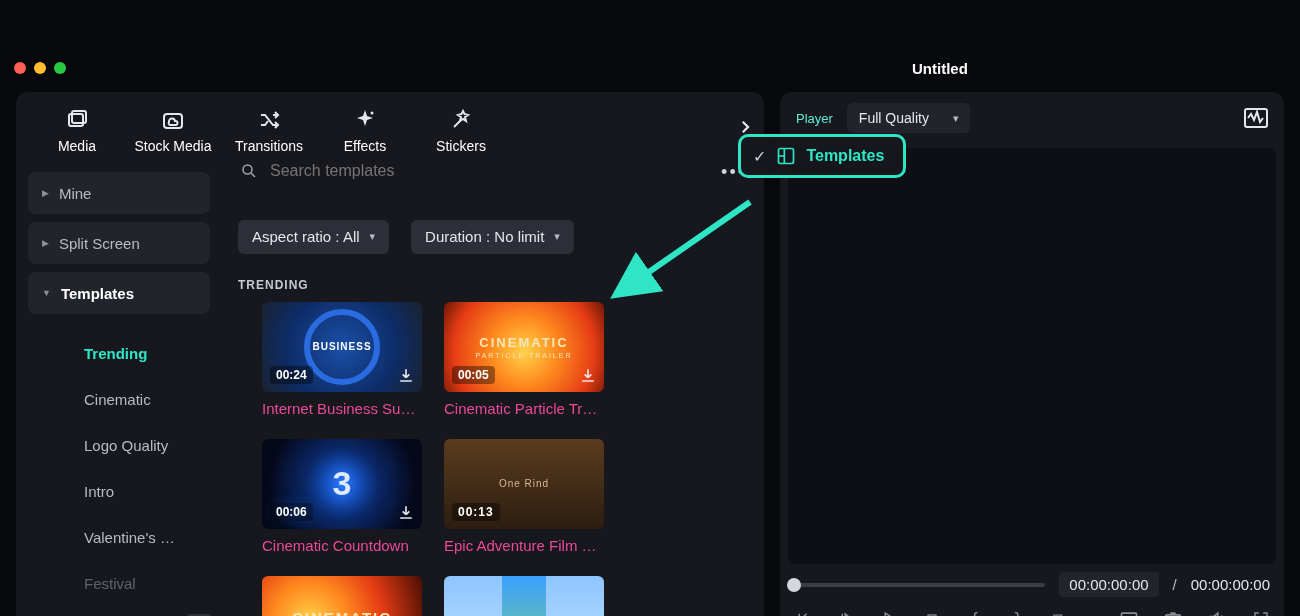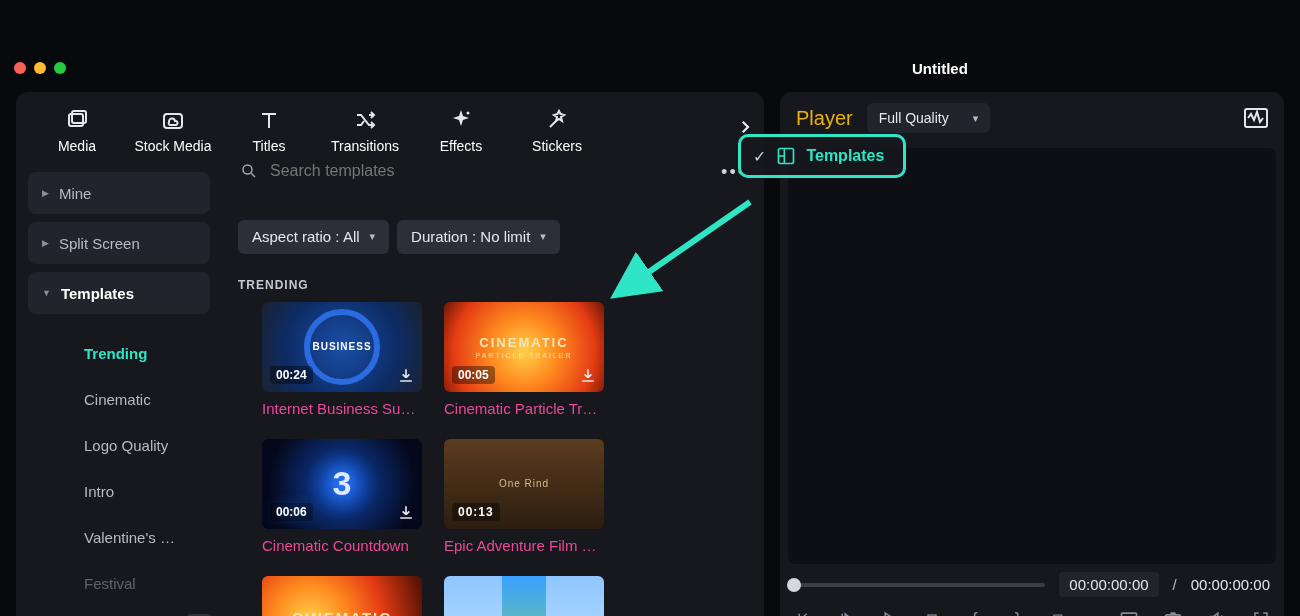--- a/index.html
+++ b/index.html
@@ -37,21 +37,21 @@
 .collapse-badge { position: absolute; bottom: 10px; right: 10px; width: 26px; height: 24px; background: #2e323b; border-radius: 5px; display: flex; align-items: center; justify-content: center; cursor: pointer; color: #b7bbc3; }
 
 
 .content { flex: 1; display: flex; flex-direction: column; padding: 0 12px 12px 12px; overflow: hidden; position: relative; }
 .searchbar { height: 52px; display: flex; align-items: flex-start; gap: 24px; padding: 0 6px; }
 .search-wrap { flex: 1; display: flex; align-items: center; gap: 12px; color: #a0a4ad; font-size: 16px; }
 .search-wrap .si { width: 18px; height: 18px; }
 .search-input { background: transparent; border: none; outline: none; color: #e4e6eb; font-size: 16px; flex: 1; }
 .more-dots { color: #cfd2d8; font-size: 18px; letter-spacing: 2px; cursor: pointer; }
 
-.filters { display: flex; gap: 8px; padding: 10px 4px; }
+.filters { display: flex; gap: 22px; padding: 10px 4px; }
 .filter { height: 34px; background: #2c2f38; border-radius: 6px; padding: 0 14px; display: flex; align-items: center; gap: 10px; font-size: 15px; color: #e4e6eb; cursor: pointer; }
 .filter .chev { font-size: 11px; color: #b7bbc3; }
 
 .section-label { font-size: 12px; letter-spacing: 1px; color: #c6c9cf; font-weight: 700; padding: 14px 4px 10px 4px; }
 
 .grid { display: flex; flex-wrap: wrap; gap: 22px; padding: 0 4px; overflow-y: auto; margin-left: 24px; }
 .card { width: 160px; }
 .thumb { width: 160px; height: 90px; border-radius: 6px; background: #2b2e36; position: relative; overflow: hidden; }
 .thumb .dur { position: absolute; left: 8px; bottom: 8px; background: rgba(0,0,0,0.38); padding: 2px 6px; border-radius: 4px; font-size: 12px; font-weight: 600; color: #fff; }
 .thumb .dl { position: absolute; right: 6px; bottom: 6px; width: 20px; height: 20px; color: #e4e6eb; }
@@ -66,21 +66,21 @@
 .t-count { background: radial-gradient(circle at 50% 50%, #1b6dff 0%, #0a2766 40%, #05081a 80%); display:flex; align-items:center; justify-content:center; color:#dfeaff; font-size:34px; font-weight:800; text-shadow:0 0 18px #4a8bff; }
 .t-epic { background: linear-gradient(180deg, #5b3c1f 0%, #2c1d10 100%); display:flex; align-items:center; justify-content:center; color:#d8b98e; font-size:10px; letter-spacing:1px; }
 .t-fire2 { background: radial-gradient(circle at 30% 50%, #ffd24a 0%, #ff8b1f 30%, #e53c14 60%, #4a0e03 100%); display:flex; flex-direction:column; align-items:center; justify-content:center; }
 .t-fire2 .w1 { font-size:15px; font-weight:800; letter-spacing:2px; color:#f6e6b8; }
 .t-fire2 .w2 { font-size:7px; letter-spacing:2px; color:#f6e6b8; }
 .t-sky { background: linear-gradient(180deg, #8fc6ff 0%, #b9e0ff 100%); display:flex; align-items:center; justify-content:center; }
 .t-sky .inner { width: 44px; height: 90px; background: linear-gradient(180deg, #3aa0ff,#7fd088); }
 
 
 .player-top { height: 52px; display: flex; align-items: center; padding: 0 16px; gap: 14px; }
-.player-label { font-size: 20px; color: #eab308; }
+.player-label { font-size: 13px; color: #5eead4; }
 .quality { height: 30px; background: #22242c; border-radius: 6px; padding: 0 12px; display: flex; align-items: center; gap: 24px; font-size: 14px; color: #e4e6eb; cursor: pointer; }
 .player-top .spacer { flex: 1; }
 .wave-icon { width: 24px; height: 20px; color: #e4e6eb; cursor: pointer; }
 .player-stage { flex: 1; background: #0e0f14; margin: 4px 8px 0 8px; border-radius: 6px; }
 .player-controls { height: 84px; padding: 8px 14px 10px 14px; display:flex; flex-direction:column; gap:12px; }
 .pc-row1 { display:flex; align-items:center; gap:14px; }
 .scrub { flex:1; height: 4px; background: #3a3e47; border-radius: 3px; position:relative; }
 .scrub .dot { position:absolute; left:0; top:50%; transform:translate(-50%,-50%); width:14px; height:14px; border-radius:50%; background:#d5d7dc; }
 .timecode { background:#22242c; border-radius:4px; padding:4px 10px; font-size:15px; color:#e4e6eb; font-variant-numeric: tabular-nums; }
 .tc-sep { color:#b7bbc3; font-size:15px; }
@@ -121,26 +121,20 @@
             <rect x="7" y="3" width="14" height="12" rx="2"></rect>
           </svg>
         <span>Media</span>
       </div>
       <div class="top-tab">
         <svg class="icon" viewBox="0 0 24 24" fill="none" stroke="currentColor" stroke-width="2">
             <rect x="3" y="6" width="18" height="14" rx="3"></rect>
             <path d="M8 14a3 3 0 0 1 6-1 2 2 0 1 1 1 4H9a2 2 0 0 1-1-3z"></path>
           </svg>
         <span>Stock Media</span>
-      </div>
-      <div class="top-tab">
-        <svg class="icon" viewBox="0 0 24 24" fill="none" stroke="currentColor" stroke-width="2">
-            <path d="M5 6h14M12 6v14"></path>
-          </svg>
-        <span>Titles</span>
       </div>
       <div class="top-tab">
         <svg class="icon" viewBox="0 0 24 24" fill="none" stroke="currentColor" stroke-width="2">
             <path d="M4 7h4l8 10h4M4 17h4l3-4M16 7h4"></path>
             <path d="M18 4l3 3-3 3M18 14l3 3-3 3"></path>
           </svg>
         <span>Transitions</span>
       </div>
       <div class="top-tab">
         <svg class="icon" viewBox="0 0 24 24" fill="currentColor">

